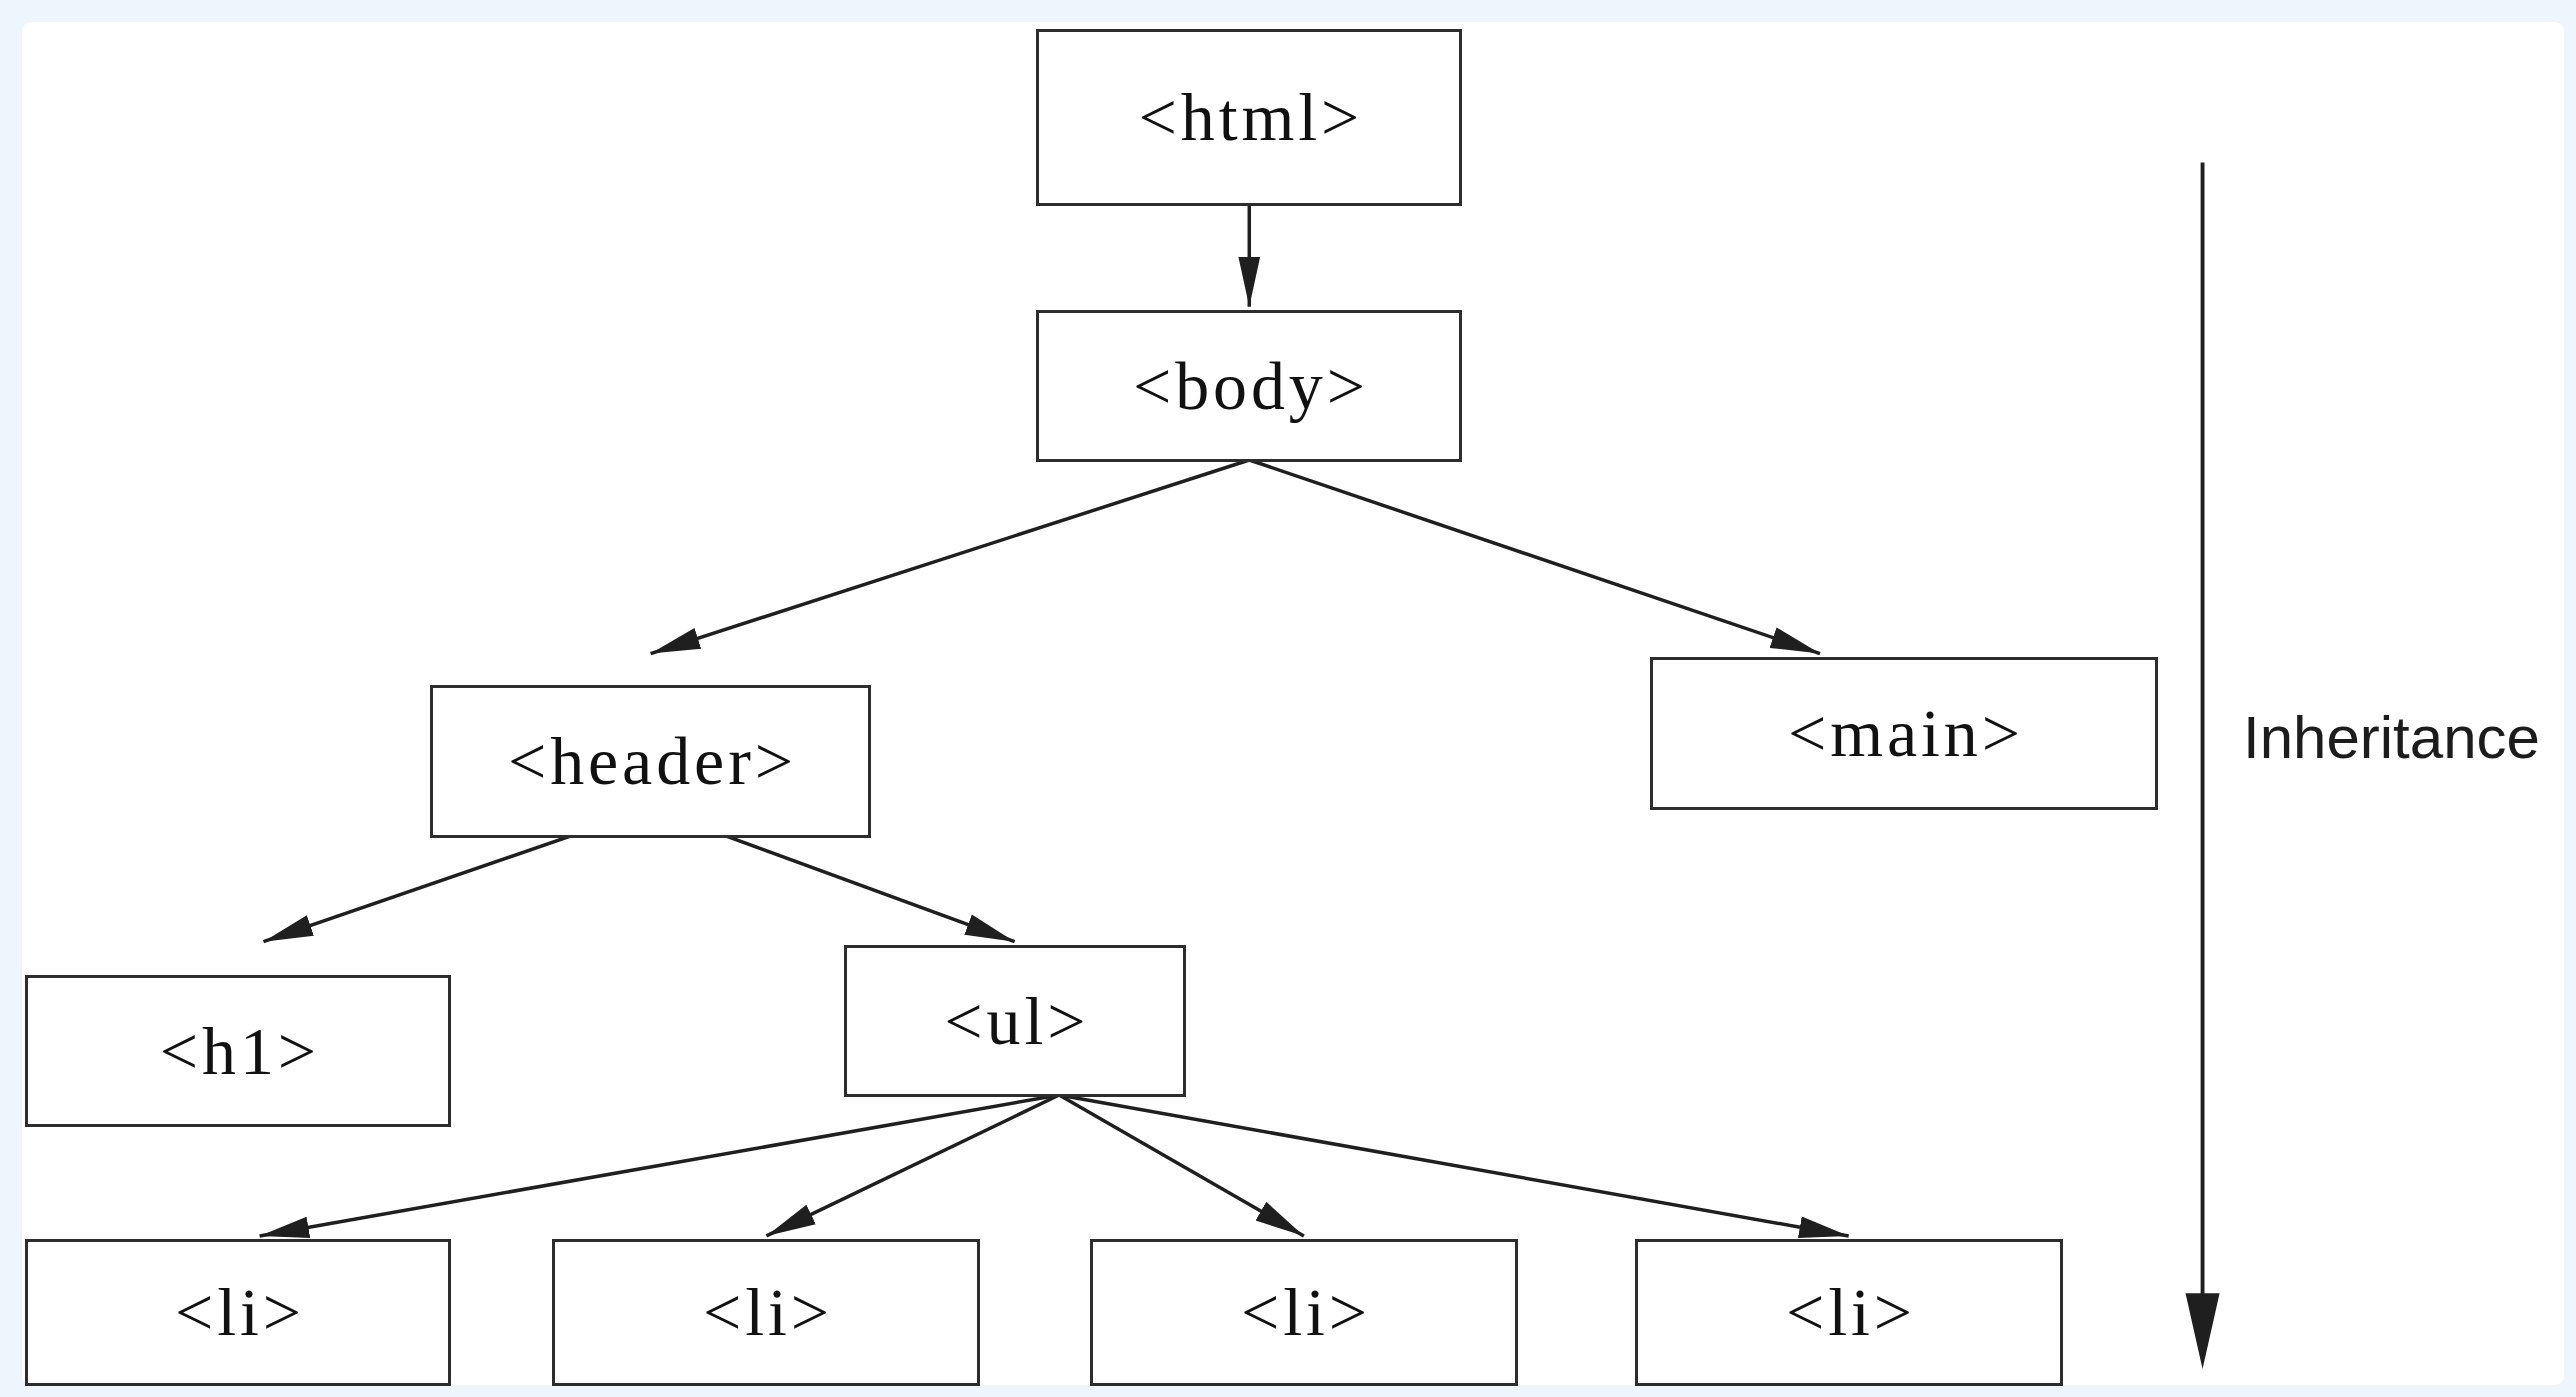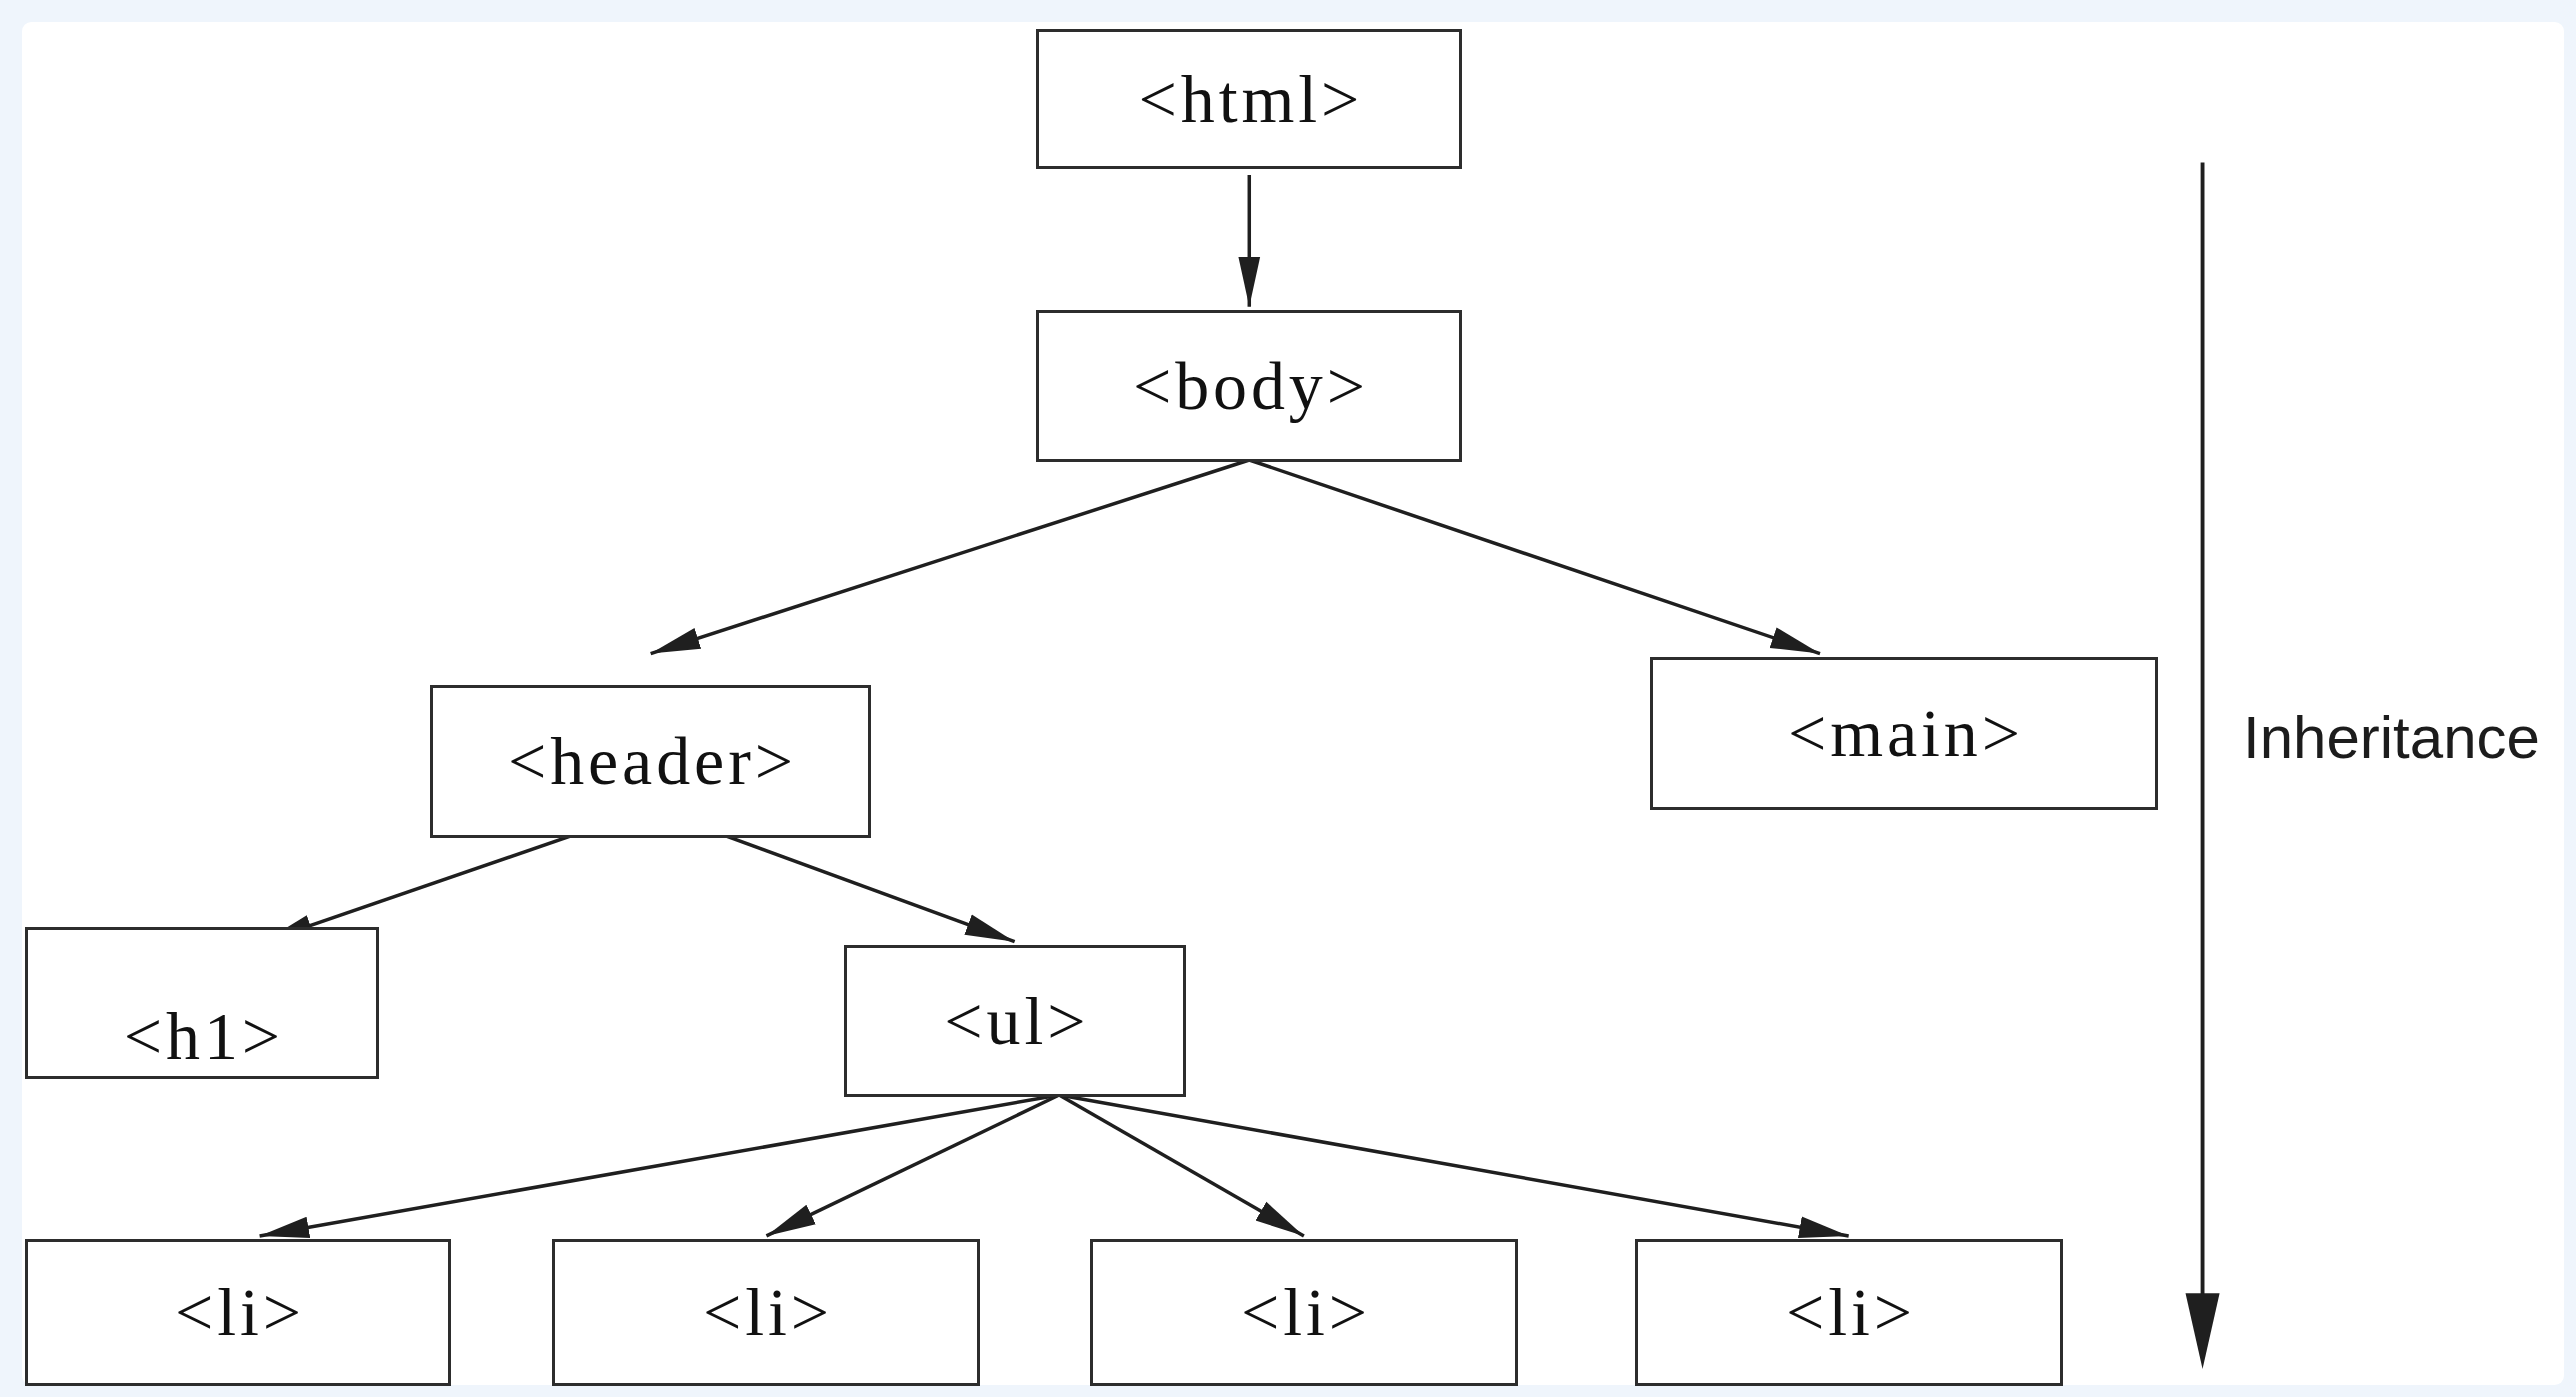--- a/index.html
+++ b/index.html
@@ -80,33 +80,33 @@
         <line x1="1367.5" y1="1414" x2="1683.5" y2="1596" stroke="#1f1f1f" stroke-width="4.5" marker-end="url(#arrow-head)"></line>
         <line x1="1367.5" y1="1414" x2="2387" y2="1596" stroke="#1f1f1f" stroke-width="4.5" marker-end="url(#arrow-head)"></line>
       </g>
     <g>
       <line x1="2844" y1="210" x2="2844" y2="1676" stroke="#1f1f1f" stroke-width="5"></line>
       <polygon points="2844,1768 2822,1670 2866,1670" fill="#1f1f1f"></polygon>
     </g>
   </svg>
 
   <div id="nodes-layer">
-      <div class="node" style="left: 1036px; top: 29px; width: 426px; height: 140px;">
+      <div class="node" style="left: 1036px; top: 29px; width: 426px; height: 177px;">
         <span>&lt;html&gt;</span>
       </div>
       <div class="node" style="left: 1036px; top: 310px; width: 426px; height: 152px; align-items: center;">
         <span>&lt;body&gt;</span>
       </div>
       <div class="node" style="left: 430px; top: 657px; width: 441px; height: 153px; margin-top: 28px;">
         <span>&lt;header&gt;</span>
       </div>
       <div class="node" style="left: 1650px; top: 657px; width: 508px; height: 153px;">
         <span>&lt;main&gt;</span>
       </div>
-      <div class="node" style="left: 25px; top: 927px; width: 354px; height: 152px; align-items: flex-end;">
+      <div class="node" style="left: 25px; top: 975px; width: 426px; height: 152px;">
         <span>&lt;h1&gt;</span>
       </div>
       <div class="node" style="left: 844px; top: 945px; width: 342px; height: 152px;">
         <span>&lt;ul&gt;</span>
       </div>
       <div class="node" style="left: 25px; top: 1239px; width: 426px; height: 147px;">
         <span>&lt;li&gt;</span>
       </div>
       <div class="node" style="left: 552px; top: 1239px; width: 428px; height: 147px;">
         <span>&lt;li&gt;</span>

